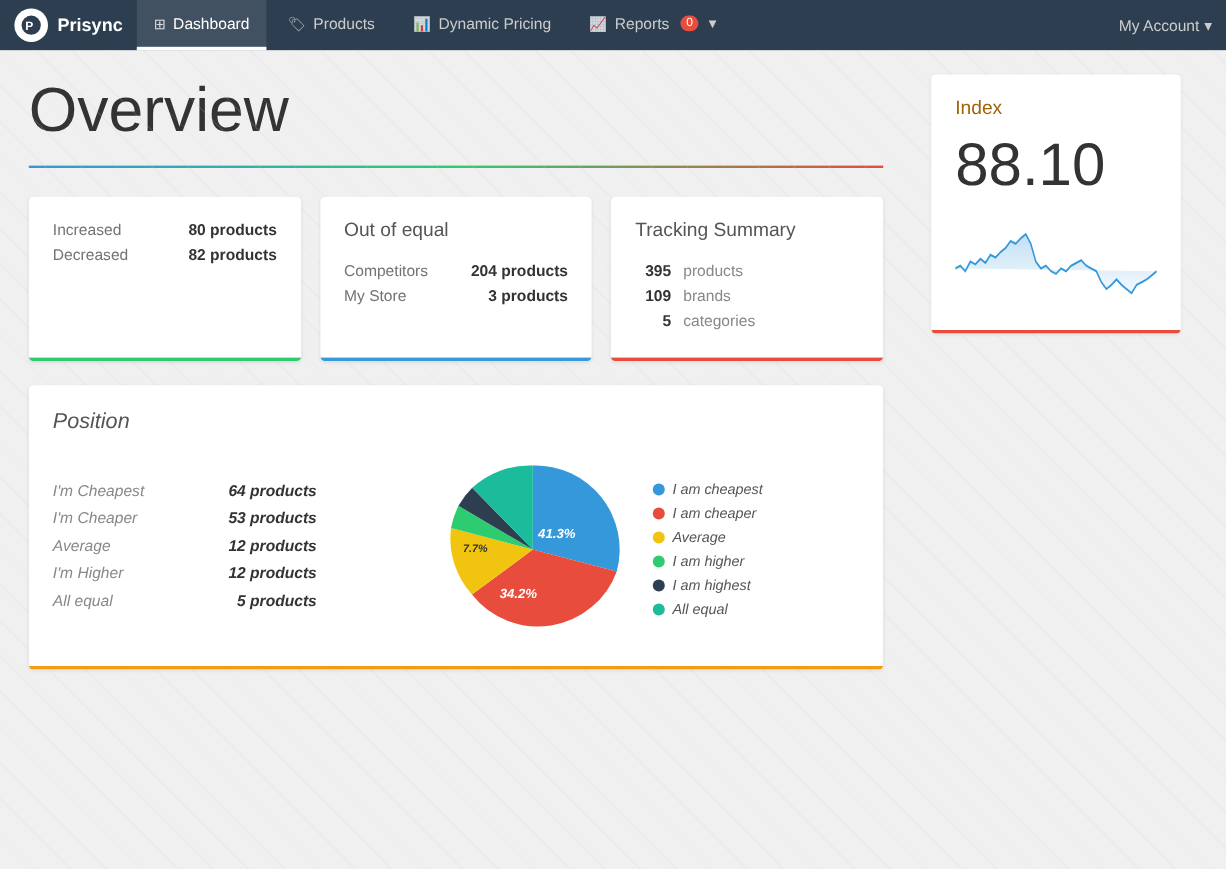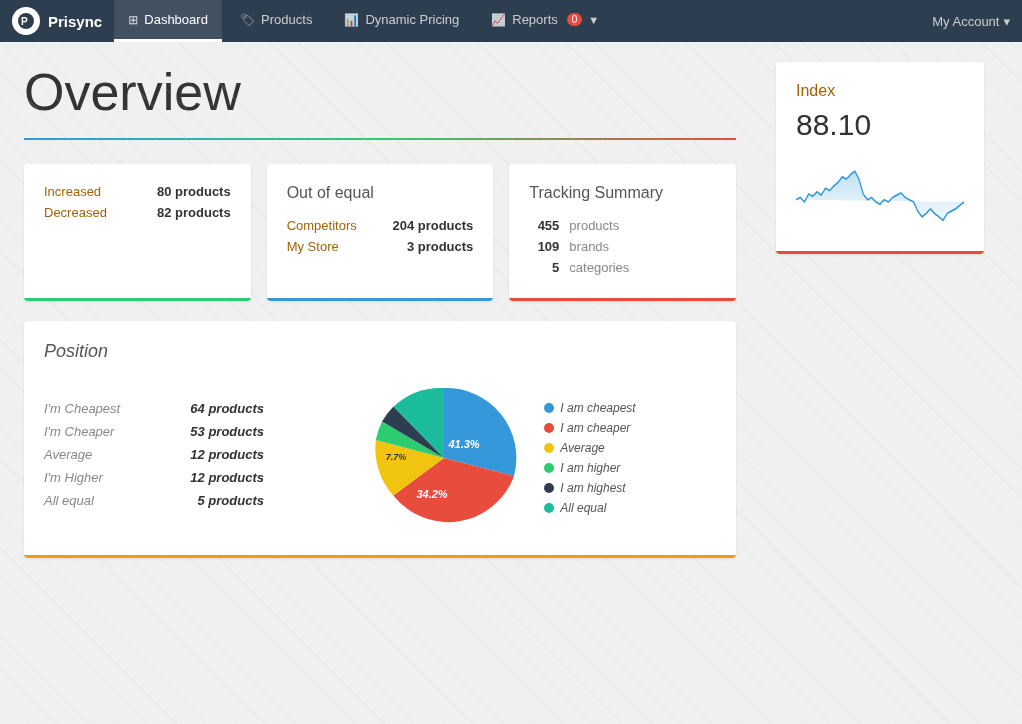--- a/index.html
+++ b/index.html
@@ -117,21 +117,21 @@
       color: #555;
       margin-bottom: 16px;
       font-weight: 400;
     }
     .card-row {
       display: flex;
       justify-content: space-between;
       margin-bottom: 6px;
       font-size: 13px;
     }
-    .card-row-label { color: #a16207; }
+    .card-row-label { color: #737373; }
     .card-row-value { font-weight: 600; color: #333; }
     .card-bottom-line {
       position: absolute;
       bottom: 0; left: 0; right: 0;
       height: 3px;
     }
     .card-bottom-green { background: #2ecc71; }
     .card-bottom-blue { background: #3498db; }
     .card-bottom-red { background: #e74c3c; }
 
@@ -215,21 +215,21 @@
       box-shadow: 0 1px 3px rgba(0,0,0,0.08);
       position: relative;
       overflow: hidden;
     }
     .index-title {
       font-size: 16px;
       color: #a16207;
       margin-bottom: 8px;
     }
     .index-value {
-      font-size: 30px;
+      font-size: 50px;
       font-weight: 300;
       color: #333;
       margin-bottom: 12px;
     }
     .index-chart-area {
       width: 100%;
       height: 80px;
     }
     .index-bottom-line {
       position: absolute;
@@ -312,21 +312,21 @@
         <div class="card-row">
           <span class="card-row-label">My Store</span>
           <span class="card-row-value">3 products</span>
         </div>
         <div class="card-bottom-line card-bottom-blue"></div>
       </div>
 
       <div class="card">
         <div class="card-title">Tracking Summary</div>
         <div class="tracking-row">
-          <span class="tracking-num">455</span>
+          <span class="tracking-num">395</span>
           <span class="tracking-label">products</span>
         </div>
         <div class="tracking-row">
           <span class="tracking-num">109</span>
           <span class="tracking-label">brands</span>
         </div>
         <div class="tracking-row">
           <span class="tracking-num">5</span>
           <span class="tracking-label">categories</span>
         </div>

